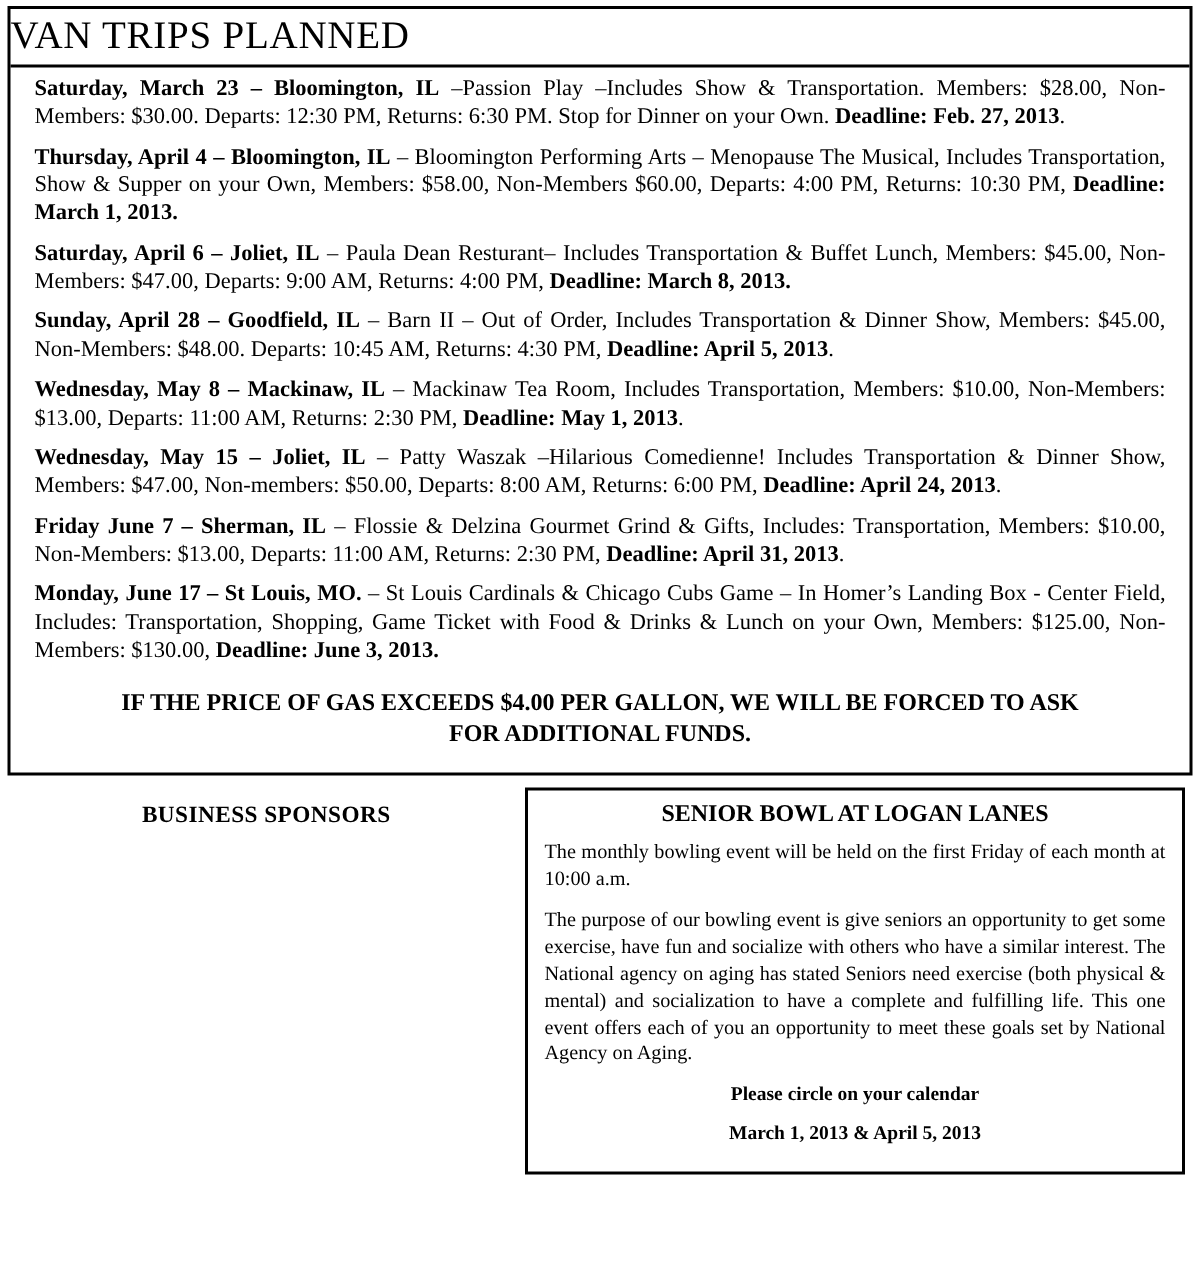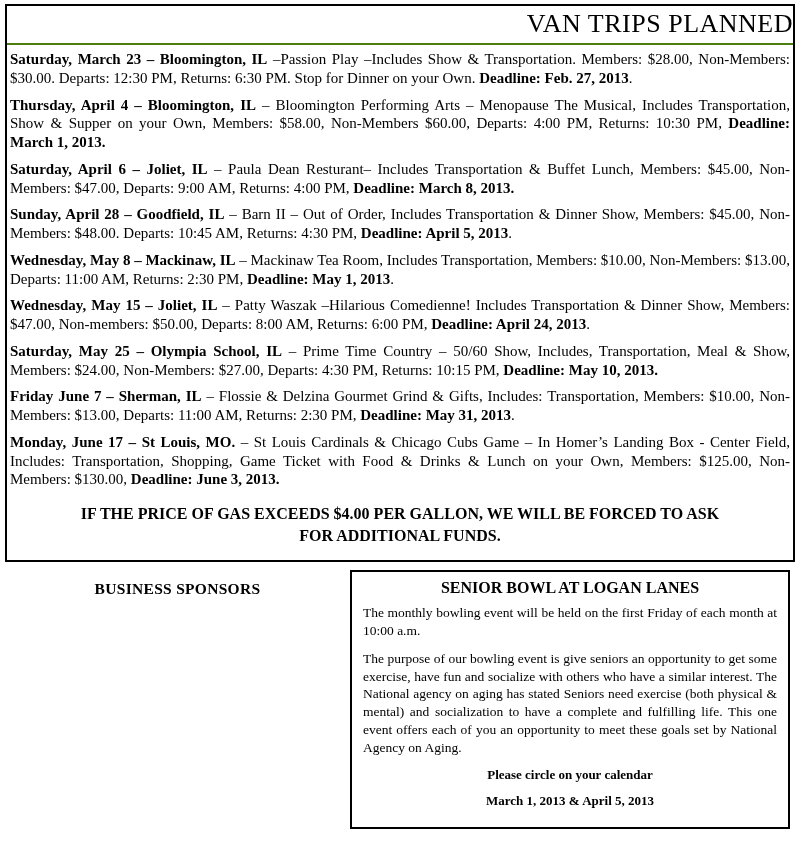--- a/index.html
+++ b/index.html
@@ -6,24 +6,24 @@
   html,body { background:#ffffff; }
   body {
     width:800px; height:842px;
     font-family:"Liberation Serif", serif;
     color:#000;
     overflow:hidden;
   }
   .page { width:800px; height:842px; padding:4px 5px 0; }
 
   .van-trips-box { border:2px solid #000; background:#fff; }
-  .title-box { border-bottom:2px solid #4d7c0f; text-align:right; padding:3px 0 4px; }
+  .title-box { border-bottom:2px solid #000000; text-align:left; padding:3px 0 4px; }
   .page-title { font-size:26px; font-weight:normal; letter-spacing:0.5px; font-family:"Liberation Serif", serif; }
 
-  .trips-content { padding:5px 3px 0; }
+  .trips-content { padding:5px 16px 0; }
   p.trip {
     font-size:15px; line-height:1.25; text-align:justify;
     margin:0 0 8px;
   }
   p.trip .b { font-weight:bold; }
 
   .gas-warning {
     font-weight:bold; text-align:center; font-size:16px;
     padding:6px 55px 14px; line-height:1.35;
   }
@@ -47,22 +47,21 @@
     <div class="title-box">
       <h1 class="page-title">VAN TRIPS PLANNED</h1>
     </div>
     <div class="trips-content">
         <p class="trip"><span class="b">Saturday, March 23 – Bloomington, IL</span><span> –Passion Play –Includes Show &amp; Transportation. Members: $28.00, Non-Members: $30.00. Departs: 12:30 PM, Returns: 6:30 PM. Stop for Dinner on your Own. </span><span class="b">Deadline: Feb. 27, 2013</span><span>.</span></p>
         <p class="trip"><span class="b">Thursday, April 4 – Bloomington, IL</span><span> – Bloomington Performing Arts – Menopause The Musical, Includes Transportation, Show &amp; Supper on your Own, Members: $58.00, Non-Members $60.00, Departs: 4:00 PM, Returns: 10:30 PM, </span><span class="b">Deadline: March 1, 2013.</span></p>
         <p class="trip"><span class="b">Saturday, April 6 – Joliet, IL</span><span> – Paula Dean Resturant– Includes Transportation &amp; Buffet Lunch, Members: $45.00, Non-Members: $47.00, Departs: 9:00 AM, Returns: 4:00 PM, </span><span class="b">Deadline: March 8, 2013.</span></p>
         <p class="trip"><span class="b">Sunday, April 28 – Goodfield, IL</span><span> – Barn II – Out of Order, Includes Transportation &amp; Dinner Show, Members: $45.00, Non-Members: $48.00. Departs: 10:45 AM, Returns: 4:30 PM, </span><span class="b">Deadline: April 5, 2013</span><span>.</span></p>
         <p class="trip"><span class="b">Wednesday, May 8 – Mackinaw, IL</span><span> – Mackinaw Tea Room, Includes Transportation, Members: $10.00, Non-Members: $13.00, Departs: 11:00 AM, Returns: 2:30 PM, </span><span class="b">Deadline: May 1, 2013</span><span>.</span></p>
         <p class="trip"><span class="b">Wednesday, May 15 – Joliet, IL</span><span> – Patty Waszak –Hilarious Comedienne! Includes Transportation &amp; Dinner Show, Members: $47.00, Non-members: $50.00, Departs: 8:00 AM, Returns: 6:00 PM, </span><span class="b">Deadline: April 24, 2013</span><span>.</span></p>
-        <p class="trip"><span class="b">Saturday, May 25 – Olympia School, IL</span><span> – Prime Time Country – 50/60 Show, Includes, Transportation, Meal &amp; Show, Members: $24.00, Non-Members: $27.00, Departs: 4:30 PM, Returns: 10:15 PM, </span><span class="b">Deadline: May 10, 2013.</span></p>
-        <p class="trip"><span class="b">Friday June 7 – Sherman, IL</span><span> – Flossie &amp; Delzina Gourmet Grind &amp; Gifts, Includes: Transportation, Members: $10.00, Non-Members: $13.00, Departs: 11:00 AM, Returns: 2:30 PM, </span><span class="b">Deadline: May 31, 2013</span><span>.</span></p>
+        <p class="trip"><span class="b">Friday June 7 – Sherman, IL</span><span> – Flossie &amp; Delzina Gourmet Grind &amp; Gifts, Includes: Transportation, Members: $10.00, Non-Members: $13.00, Departs: 11:00 AM, Returns: 2:30 PM, </span><span class="b">Deadline: April 31, 2013</span><span>.</span></p>
         <p class="trip"><span class="b">Monday, June 17 – St Louis, MO.</span><span> – St Louis Cardinals &amp; Chicago Cubs Game – In Homer’s Landing Box - Center Field, Includes: Transportation, Shopping, Game Ticket with Food &amp; Drinks &amp; Lunch on your Own, Members: $125.00, Non-Members: $130.00, </span><span class="b">Deadline: June 3, 2013.</span></p>
       </div>
     <div class="gas-warning">IF THE PRICE OF GAS EXCEEDS $4.00 PER GALLON, WE WILL BE FORCED TO ASK FOR ADDITIONAL FUNDS.</div>
   </div>
 
   <div class="bottom-row">
     <div class="sponsors-col">
       <div class="sponsors-heading">BUSINESS SPONSORS</div>
     </div>
     <div class="senior-bowl-box">

